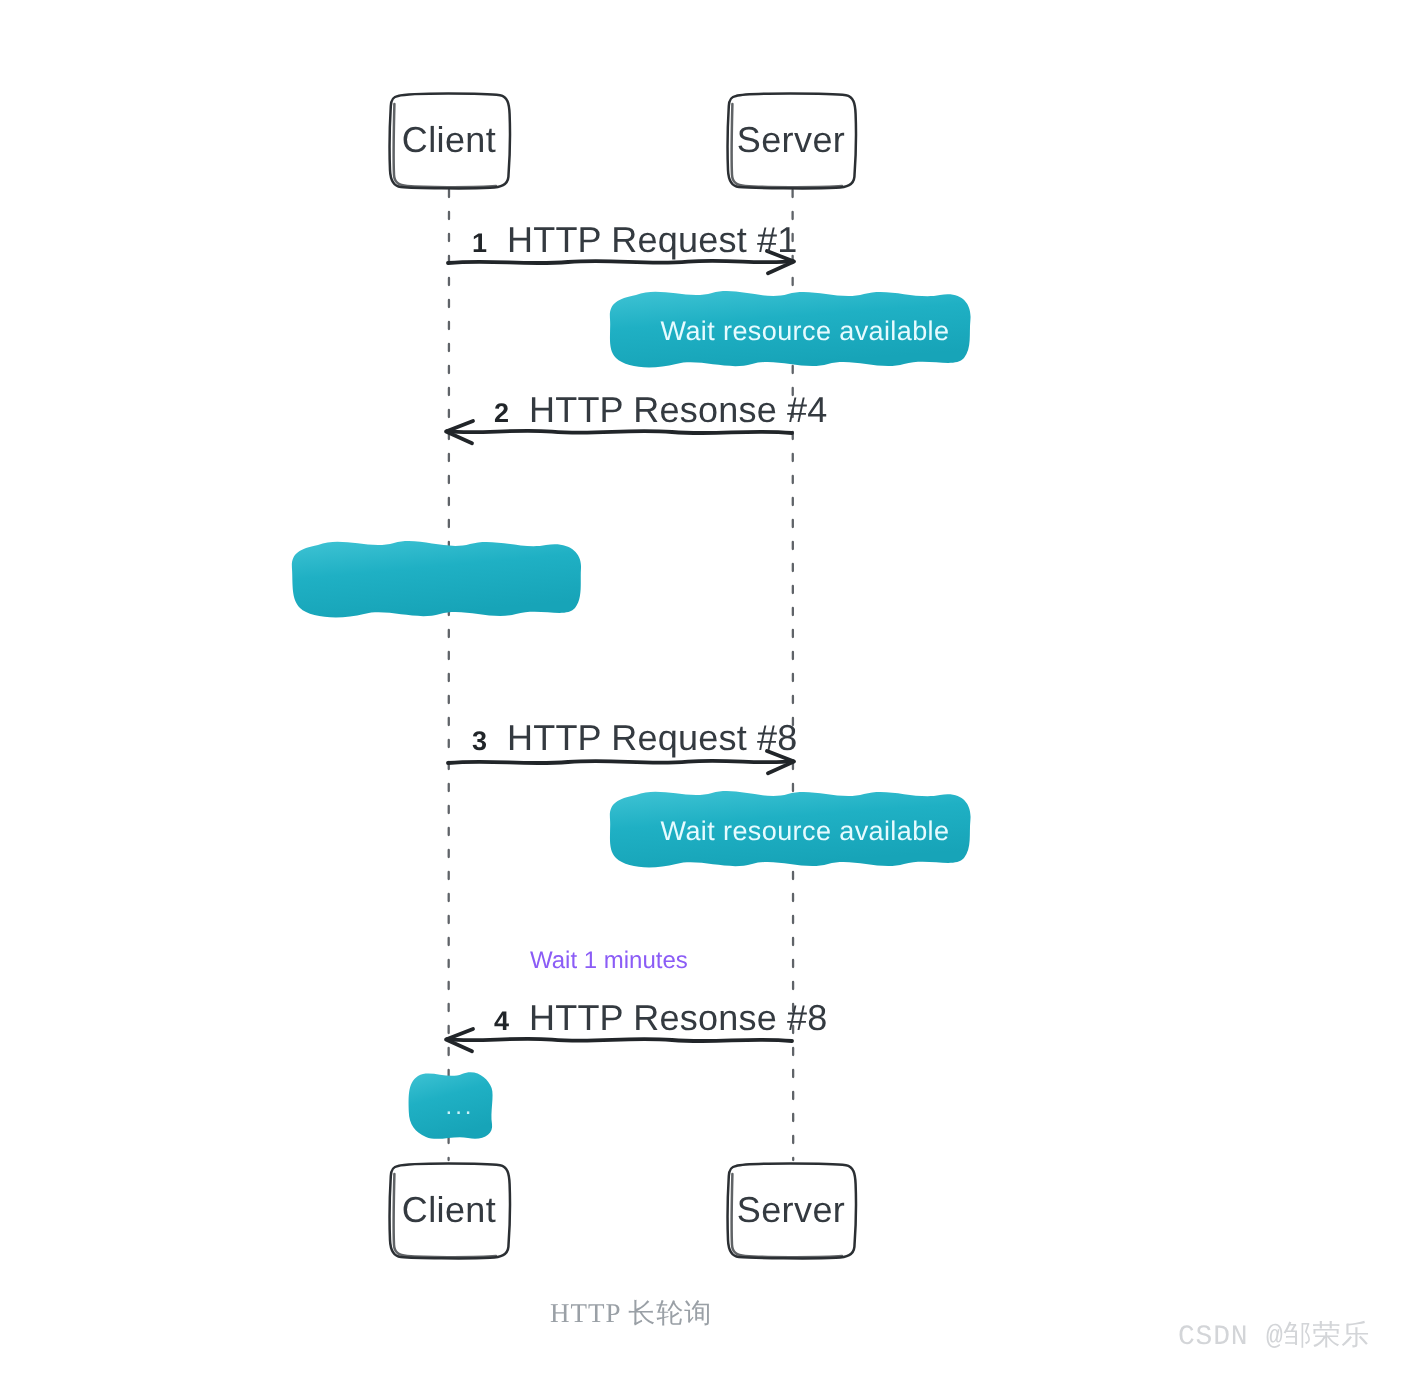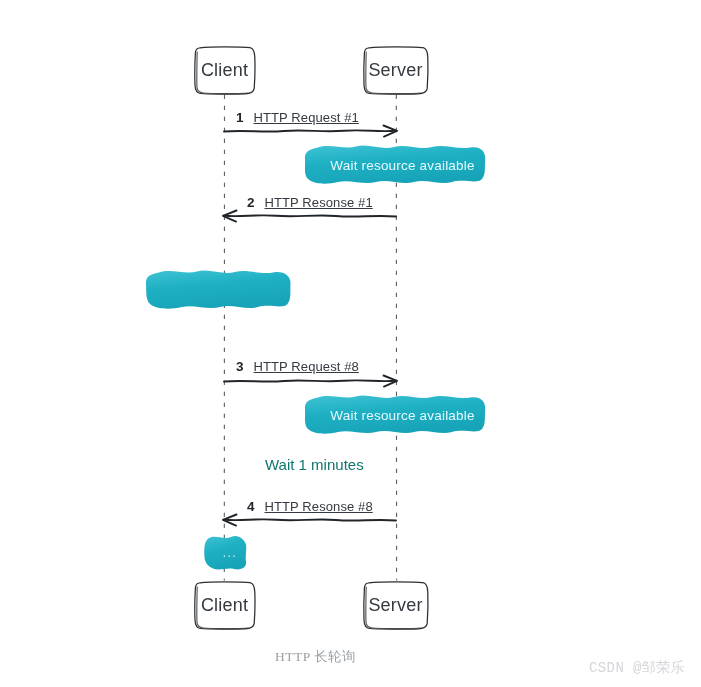--- a/index.html
+++ b/index.html
@@ -56,32 +56,32 @@
     color: #343a40;
     font-size: 13.5px;
     white-space: nowrap;
   }
   .msg-num {
     font-weight: 700;
     font-size: 13.5px;
     color: #212529;
   }
   .msg-text {
-    font-size: 13px;
+    font-size: 18px;
     color: #343a40;
     letter-spacing: .1px;
-    text-decoration: underline;
   }
 
   
   .plain-note {
     position: absolute;
-    color: #0f766e;
-    font-size: 15px;
-    white-space: nowrap;
+    color: #8b5cf6;
+    font-size: 12px;
+    white-space: nowrap;
+    margin-top: 17px;
   }
 
   
   .cloud {
     position: absolute;
     display: flex;
     align-items: center;
     box-sizing: border-box;
     justify-content: center;
   }
@@ -230,21 +230,21 @@
   <div class="participant" style="left:363px; top:581px; width:65px; height:48px;">
     <span class="plabel">Server</span>
   </div>
 
   <div class="msg-label" style="left:236px; top:110px;">
     <span class="msg-num">1</span>
     <span class="msg-text">HTTP Request #1</span>
   </div>
   <div class="msg-label" style="left:247px; top:195px;">
     <span class="msg-num">2</span>
-    <span class="msg-text">HTTP Resonse #1</span>
+    <span class="msg-text">HTTP Resonse #4</span>
   </div>
   <div class="msg-label" style="left:236px; top:359px;">
     <span class="msg-num">3</span>
     <span class="msg-text">HTTP Request #8</span>
   </div>
   <div class="msg-label" style="left:247px; top:499px;">
     <span class="msg-num">4</span>
     <span class="msg-text">HTTP Resonse #8</span>
   </div>
 

